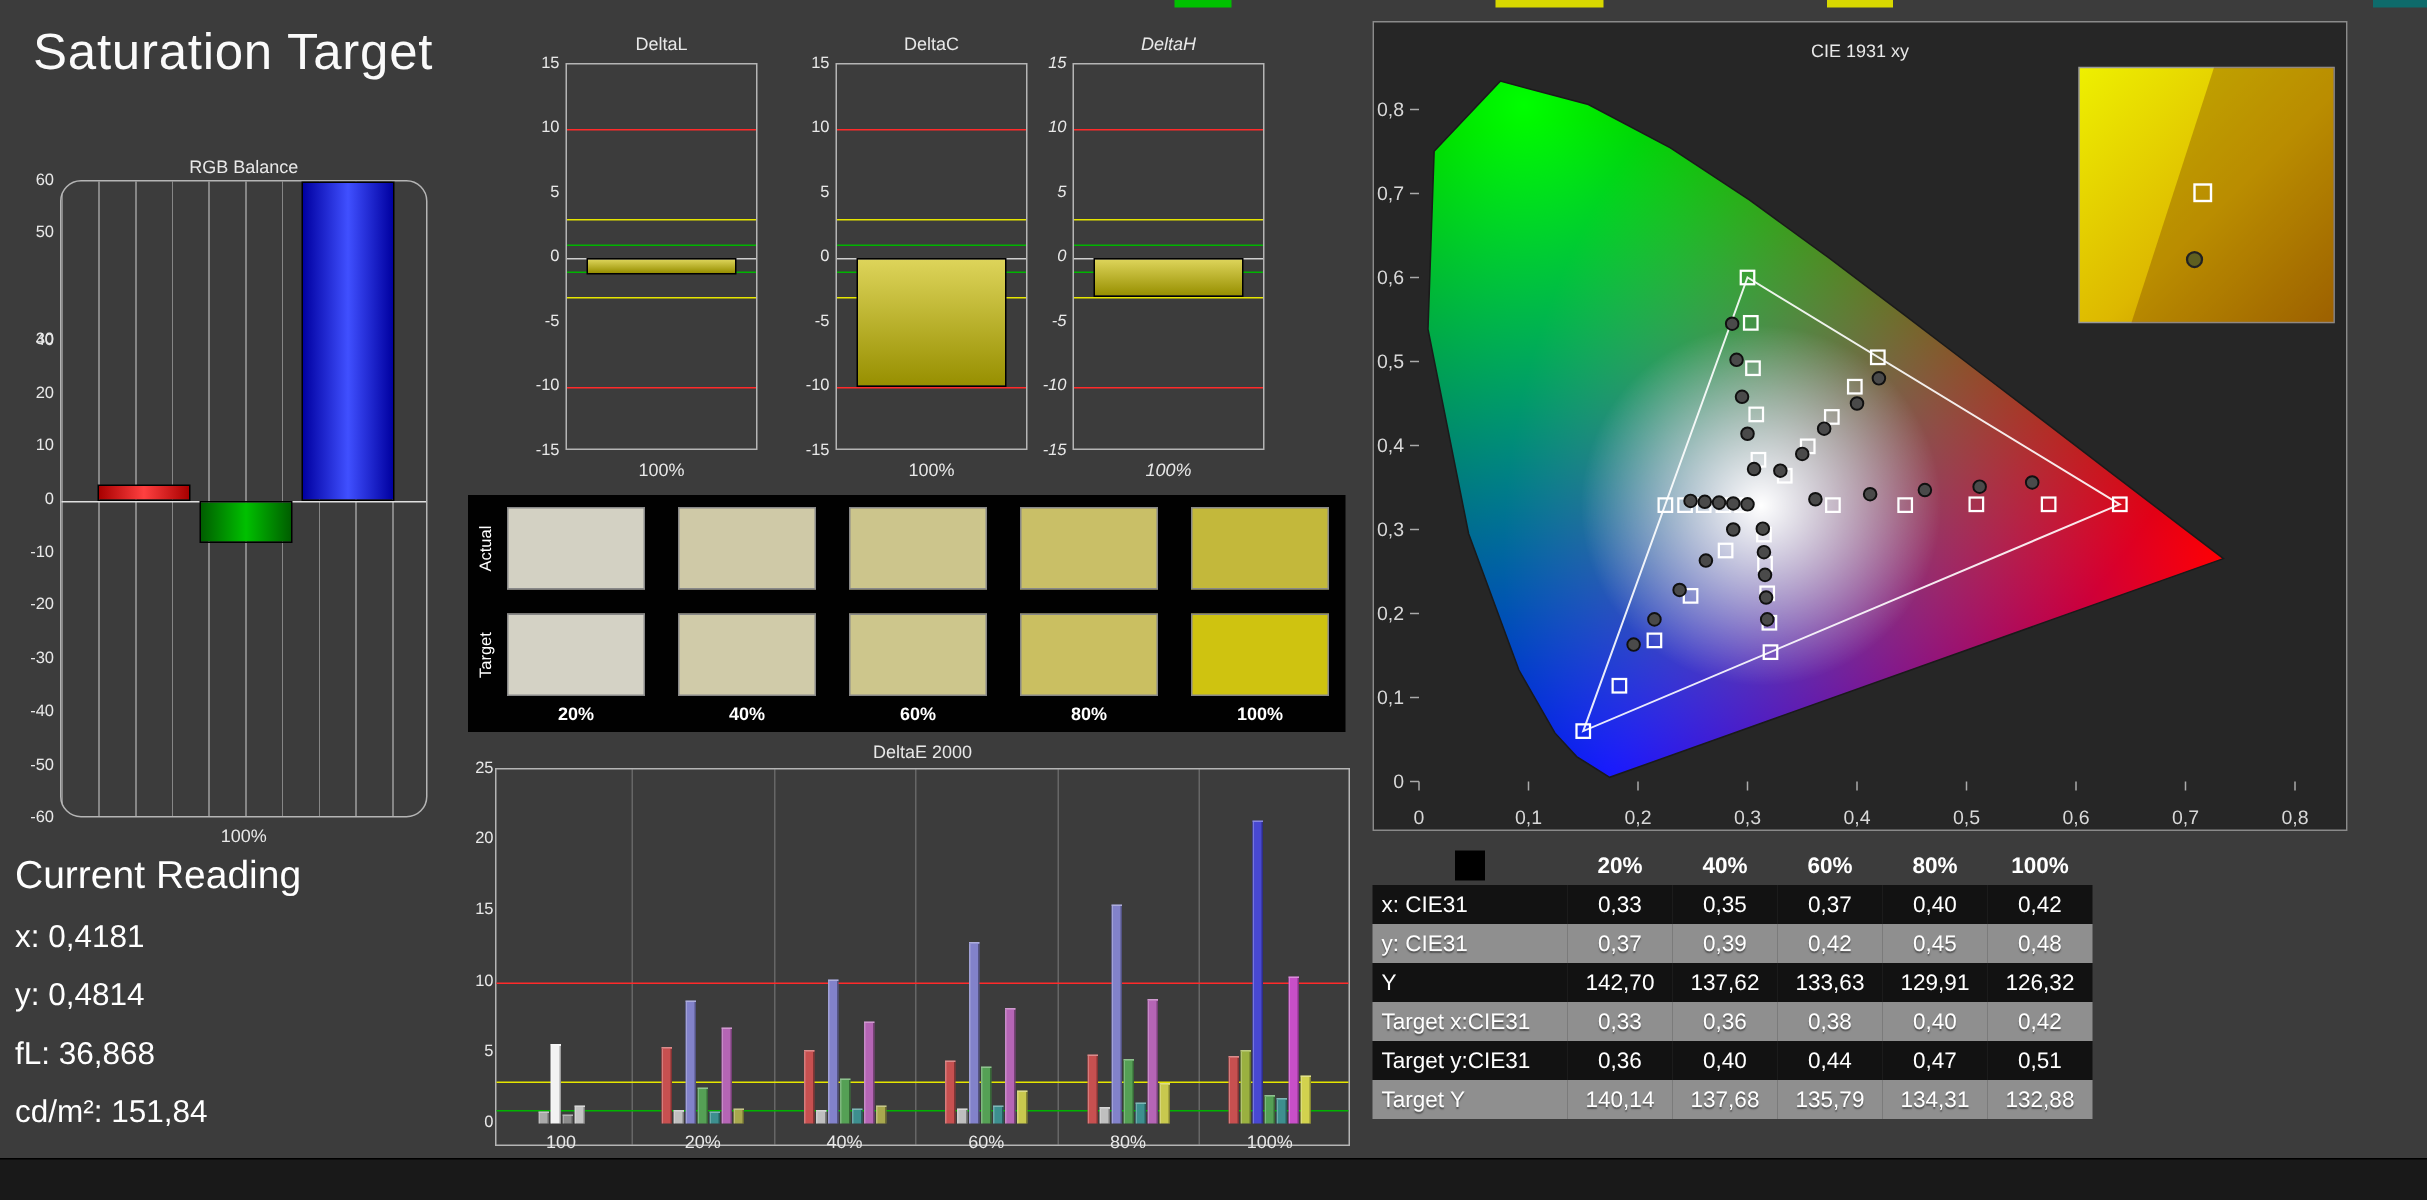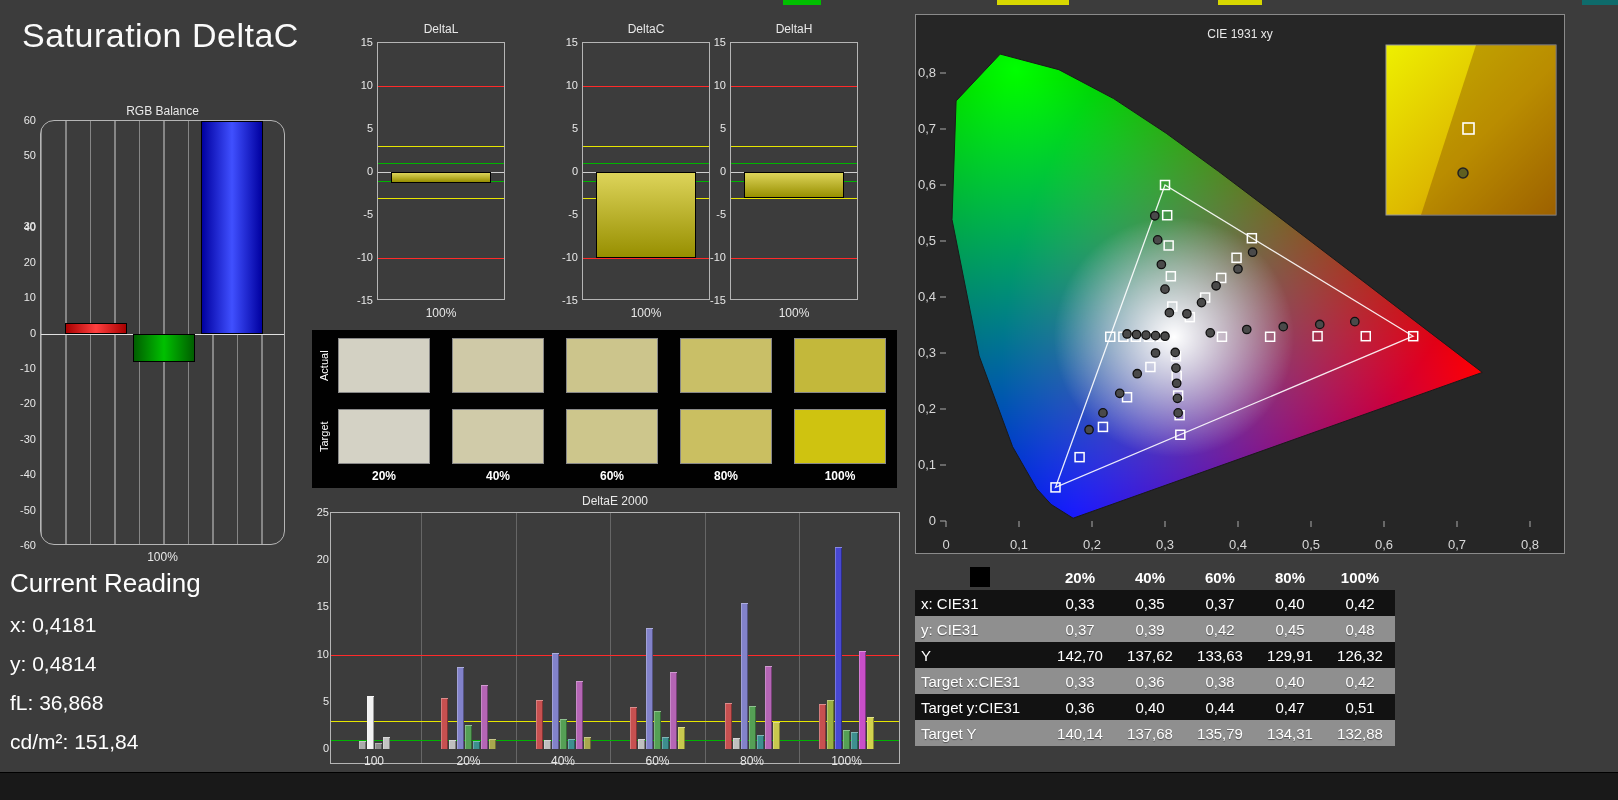--- a/index.html
+++ b/index.html
@@ -13,21 +13,21 @@
   .ytick{position:absolute;left:-37px;width:32px;text-align:right;font-size:11px;color:#e8e8e8;}
   .xtick{position:absolute;width:60px;text-align:center;font-size:12px;color:#e8e8e8;}
 
   #rgb-panel{position:absolute;left:8px;top:100px;width:300px;height:470px;}
   #rgb-title{left:32px;width:245px;top:4px;}
   #rgb-plot{left:32px;top:20px;width:245px;height:425px;
     background-image:repeating-linear-gradient(90deg,rgba(255,255,255,.38) 0 1px,transparent 1px 24.5px);border-radius:14px;}
   #rgb-xlab{left:32px;width:245px;top:450px;}
 
   .deltapanel{position:absolute;top:22px;width:170px;height:310px;}
-  #delta-0{left:345px;} #delta-1{left:550px;} #delta-2{left:698px;}
+  #delta-0{left:345px;} #delta-1{left:525px;} #delta-2{left:683px;font-style:italic;}
   .dtitle{left:32px;width:128px;top:0px;}
   .dplot{left:32px;top:20px;width:128px;height:258px;}
   .dxlab{left:32px;width:128px;top:284px;}
 
   #swatch-panel{position:absolute;left:312px;top:330px;width:585px;height:158px;background:#010101;}
   .rowlab{position:absolute;left:6px;width:14px;height:55px;writing-mode:vertical-rl;transform:rotate(180deg);
     font-size:11px;color:#fff;text-align:center;}
   #rowlab-0{top:8px;} #rowlab-1{top:79px;}
   .swrow{position:absolute;left:0;top:8px;width:100%;height:55px;}
   #swatch-row-1{top:79px;}
@@ -55,21 +55,21 @@
   .rowdark{background:#121212;color:#fff;}
   .rowgray{background:#8f8f8f;color:#fff;text-shadow:0 1px 1px rgba(0,0,0,.45);}
 
   #bottom-bar{position:absolute;left:0;top:772px;width:1618px;height:28px;background:#191919;border-top:1px solid #000;}
 </style>
 </head>
 <body>
 
 <div id="root">
 
-  <h1 id="page-title">Saturation DeltaC</h1>
+  <h1 id="page-title">Saturation Target</h1>
 
   <div id="rgb-panel">
     <div class="ctitle" id="rgb-title">RGB Balance</div>
     <div class="plot" id="rgb-plot">
         <div class="ytick" style="top: -7px;">60</div>
         <div class="ytick" style="top: 28.4167px;">50</div>
         <div class="ytick" style="top: 63.8333px; margin-top: 36px;">40</div>
         <div class="ytick" style="top: 99.25px;">30</div>
         <div class="ytick" style="top: 134.667px;">20</div>
         <div class="ytick" style="top: 170.083px;">10</div>

